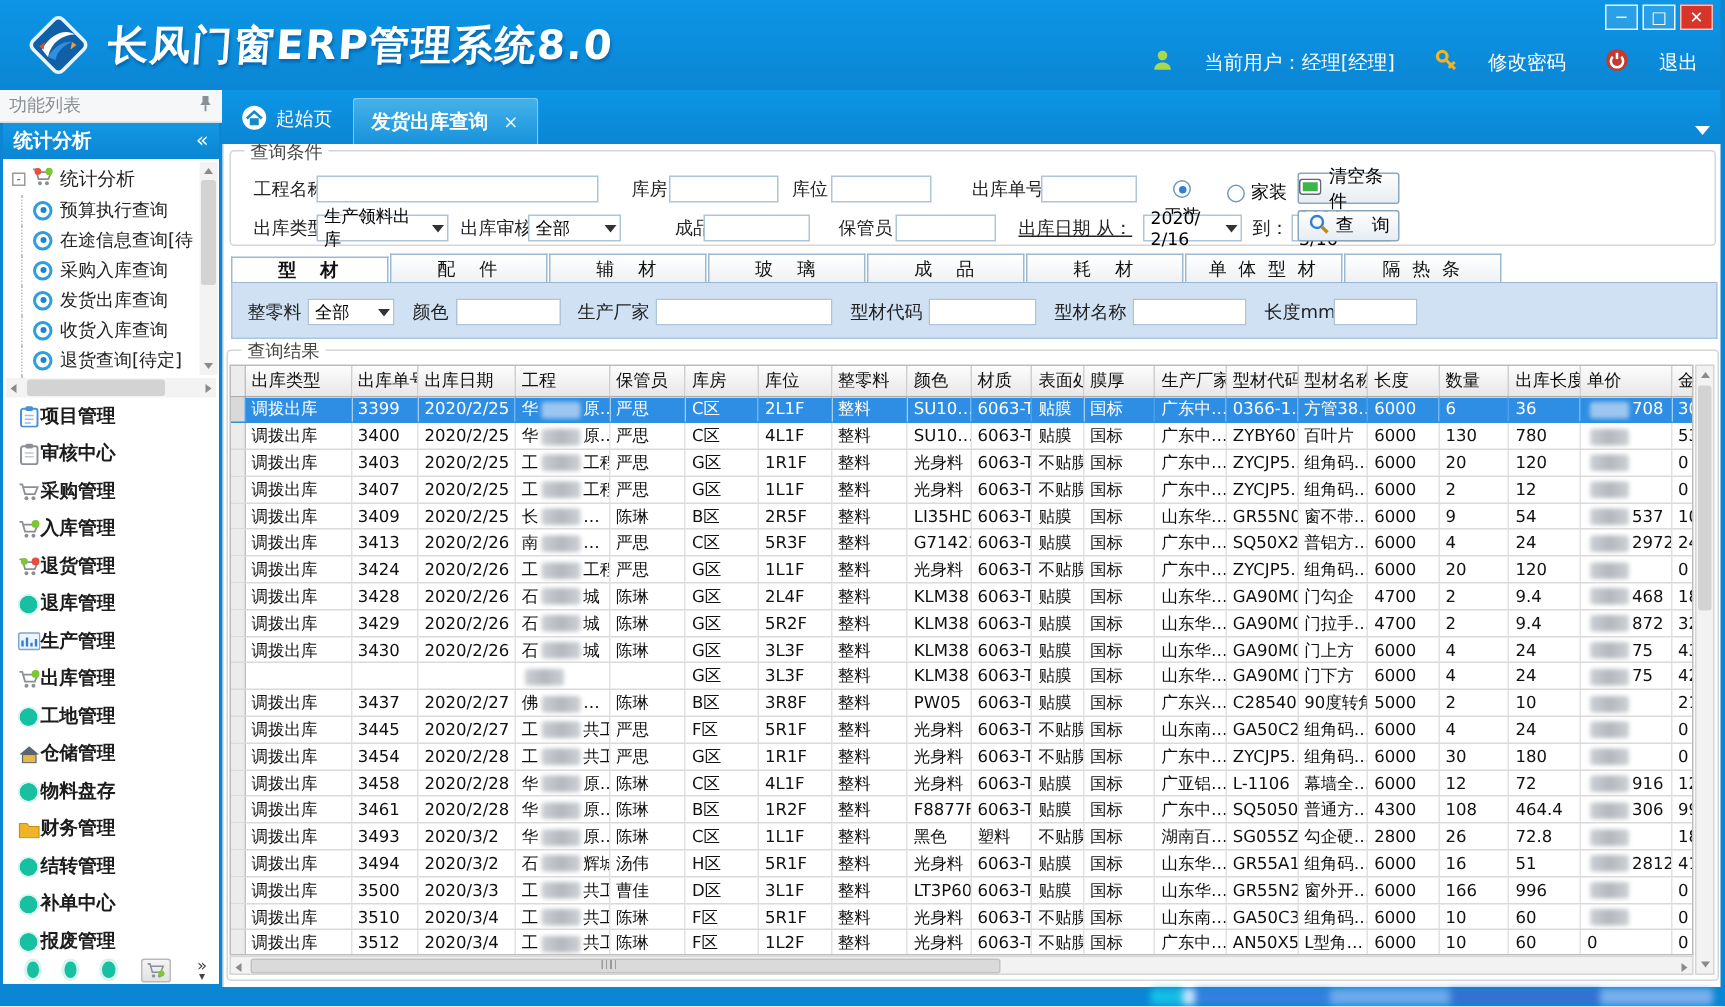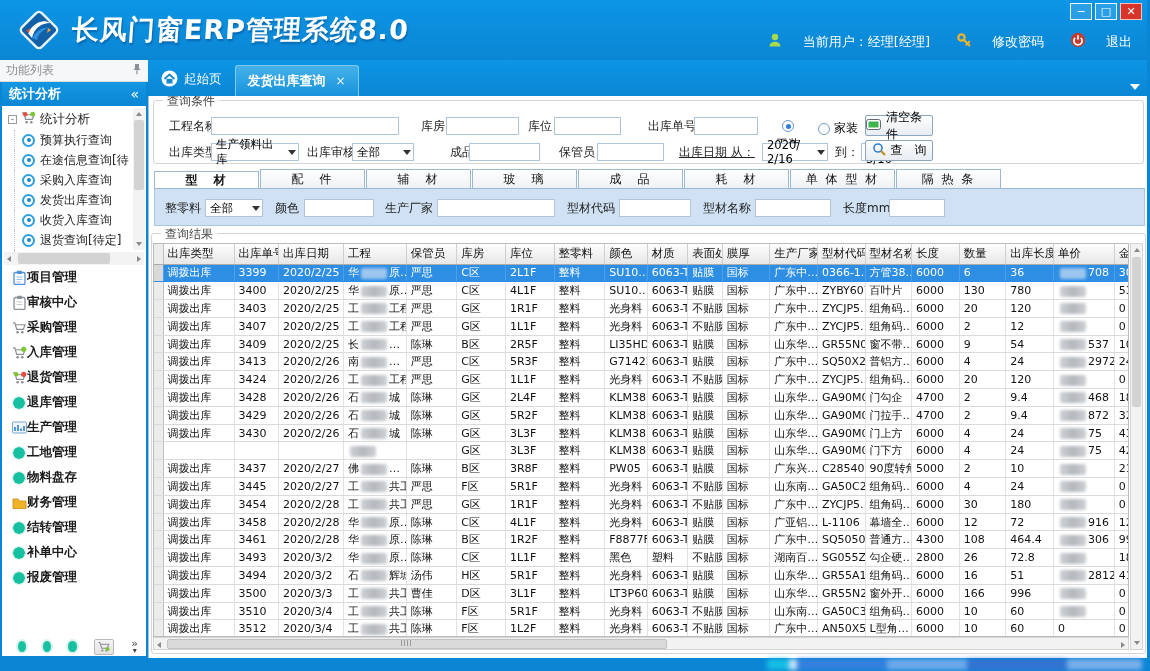--- a/index.html
+++ b/index.html
@@ -297,26 +297,46 @@
               <span class="mi-icon">
                 <svg width="15" height="13">
                   <rect x="0.5" y="1" width="14" height="11" rx="1" fill="#eef5fc" stroke="#7ba7d0"></rect>
                   <path d="M3 10V6M6 10V4M9 10V7.5M12 10V5" stroke="#2f7fd4" stroke-width="1.6"></path>
                 </svg>
               </span>
               <span>生产管理</span>
             </div>
             <div class="menu-item">
               <span class="mi-icon">
+                <svg width="15" height="14" viewBox="0 0 16 15">
+                  <path d="M1 2h2l2 7h7l2-5H4" fill="none" stroke="#8a9096" stroke-width="1.3"></path>
+                  <circle cx="6" cy="12" r="1.4" fill="#8a9096"></circle>
+                  <circle cx="11" cy="12" r="1.4" fill="#8a9096"></circle>
+                  <circle cx="12.5" cy="3.5" r="2.8" fill="#7cc832"></circle>
+                </svg>
+              </span>
+              <span>出库管理</span>
+            </div>
+            <div class="menu-item">
+              <span class="mi-icon">
                 <svg width="14" height="14">
                   <circle cx="7" cy="7" r="6" fill="#17c0a0"></circle>
                   <circle cx="7" cy="7" r="6.6" fill="none" stroke="#d9f3ef" stroke-width="1"></circle>
                 </svg>
               </span>
               <span>工地管理</span>
+            </div>
+            <div class="menu-item">
+              <span class="mi-icon">
+                <svg width="15" height="13">
+                  <path d="M1 7l6.5-5.5L14 7z" fill="#5a6570"></path>
+                  <rect x="3" y="7" width="9" height="5.5" fill="#e8b94a" stroke="#5a6570" stroke-width="0.8"></rect>
+                </svg>
+              </span>
+              <span>仓储管理</span>
             </div>
             <div class="menu-item">
               <span class="mi-icon">
                 <svg width="14" height="14">
                   <circle cx="7" cy="7" r="6" fill="#17c0a0"></circle>
                   <circle cx="7" cy="7" r="6.6" fill="none" stroke="#d9f3ef" stroke-width="1"></circle>
                 </svg>
               </span>
               <span>物料盘存</span>
             </div>

